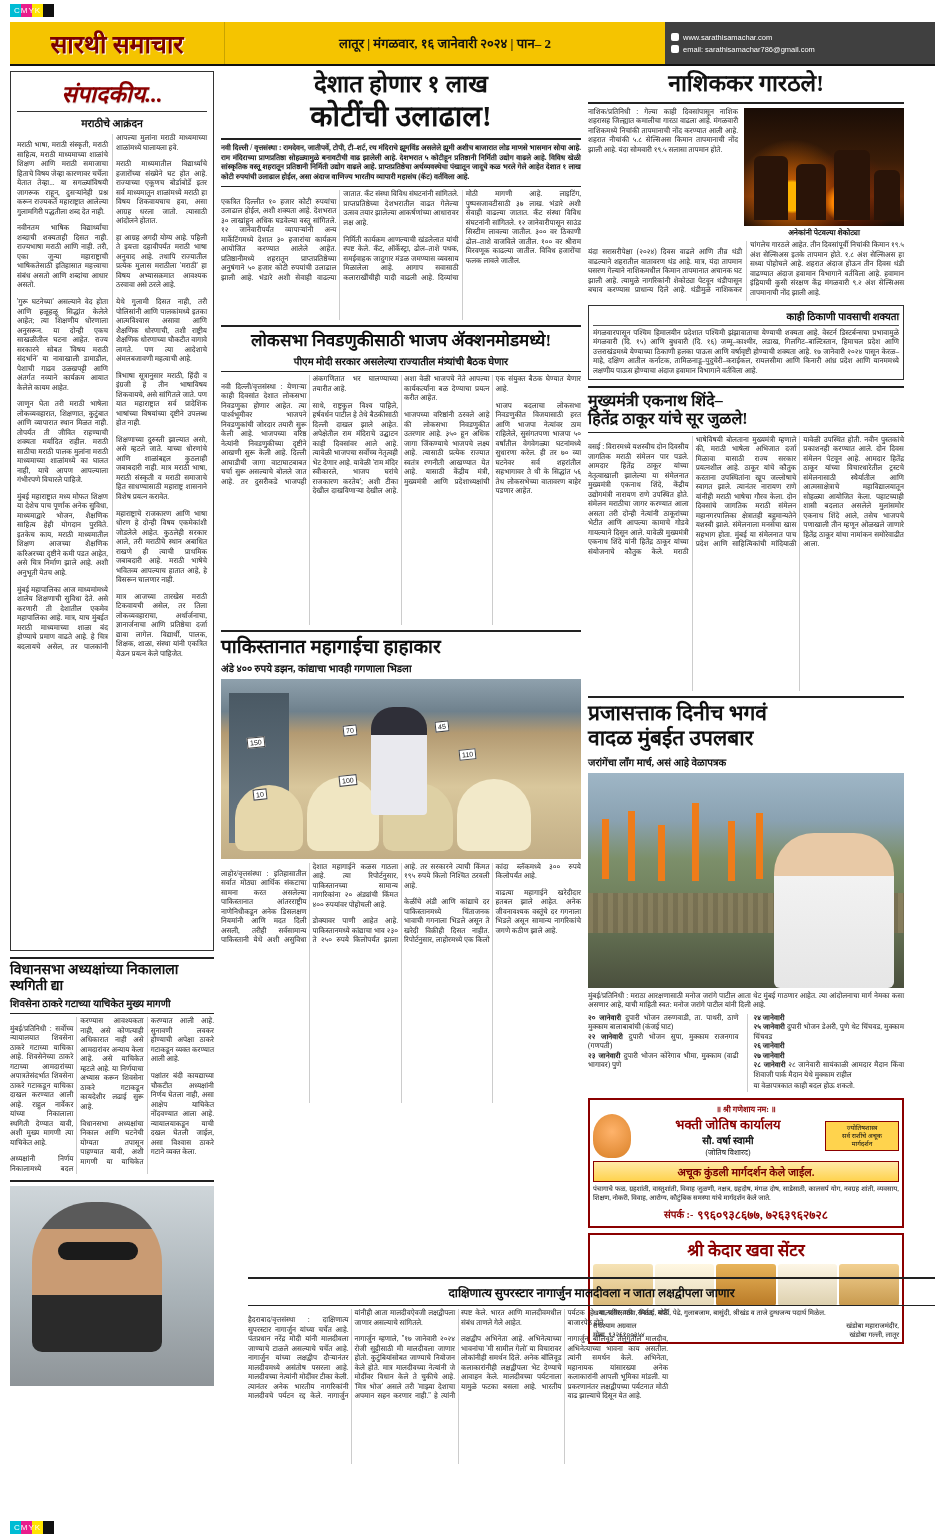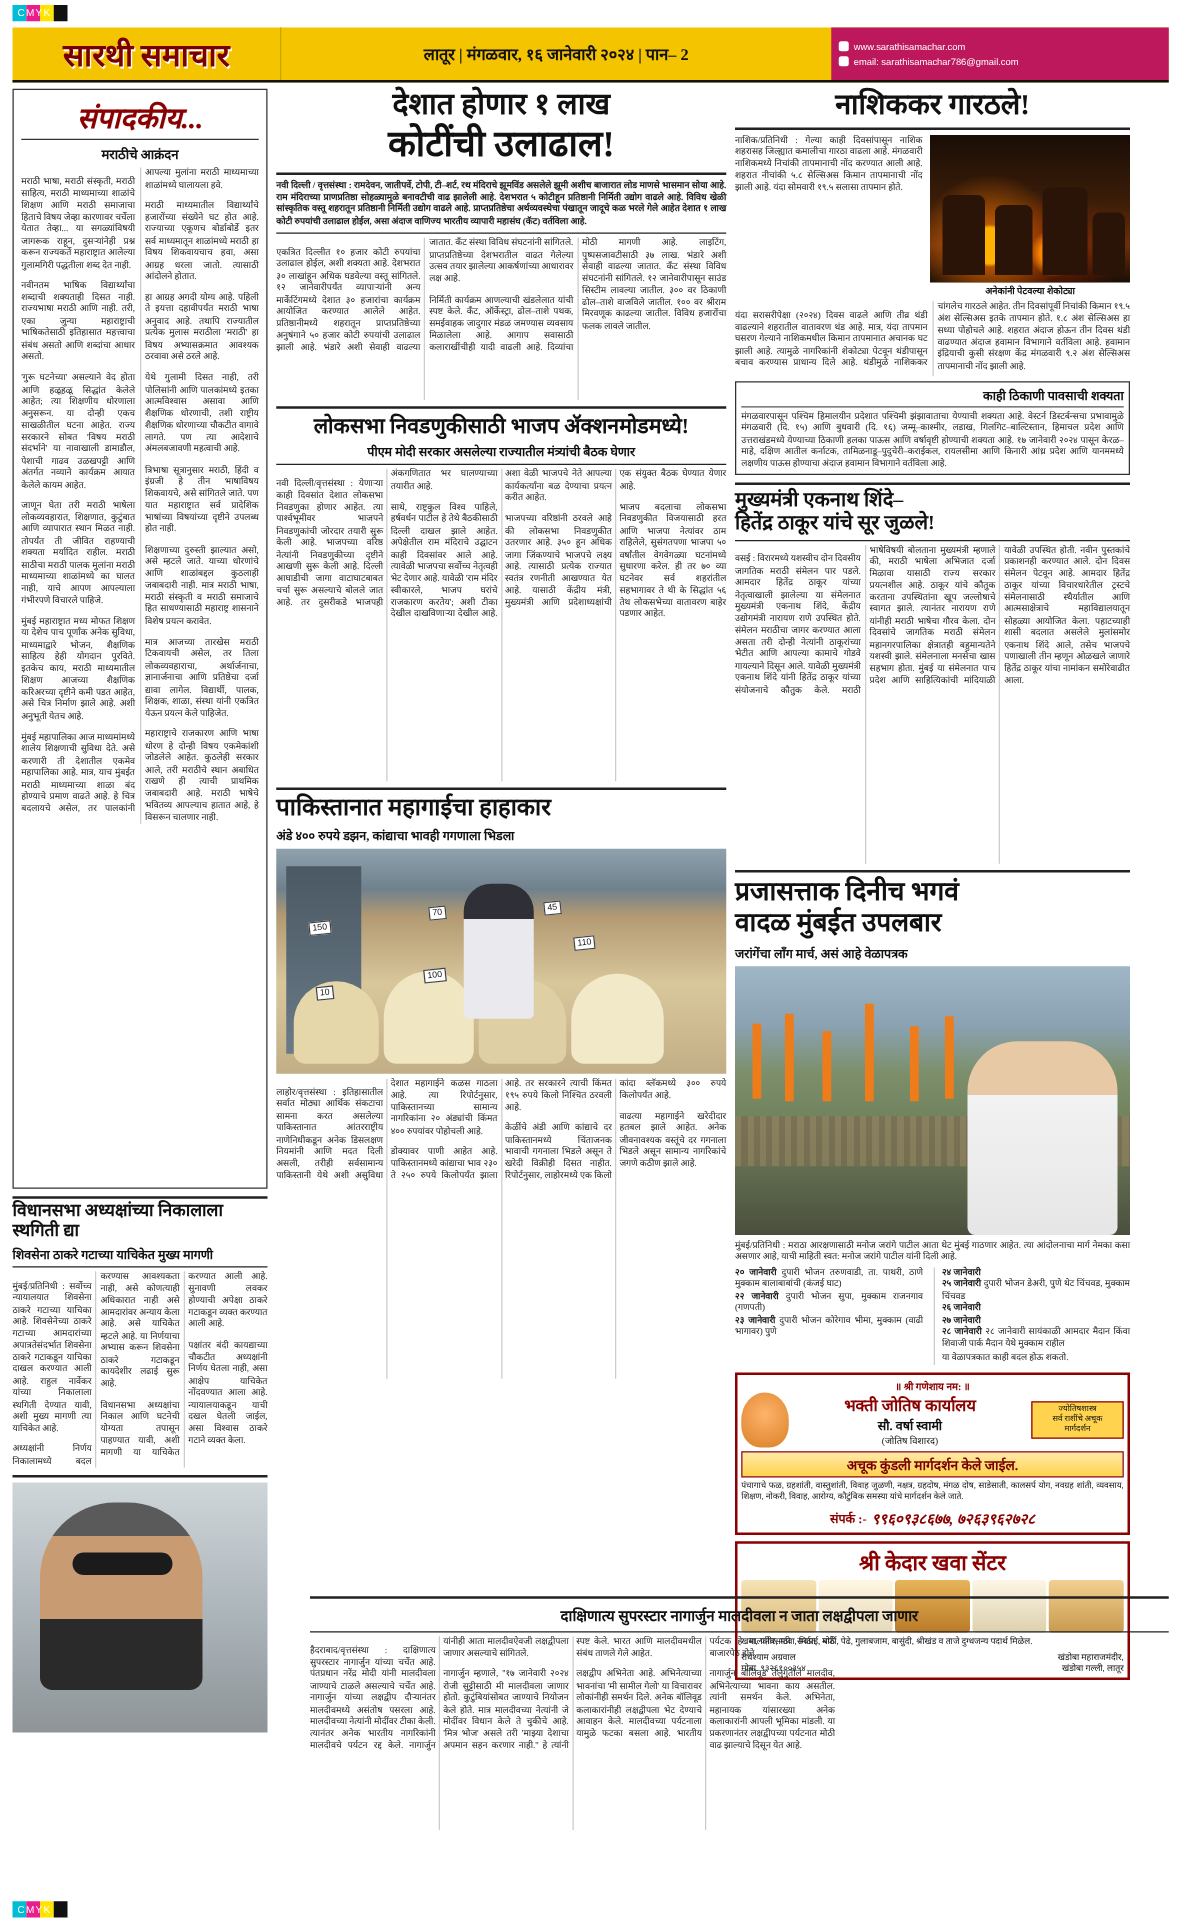--- a/index.html
+++ b/index.html
@@ -46,21 +46,21 @@
     text-shadow: 1px 1px 0 #fff;
     border-right: 1px solid #c9a300;
   }
   .mast-mid {
     flex: 1;
     display: flex; align-items: center; justify-content: center;
     font-size: 13px; font-weight: bold; color: #111;
   }
   .mast-right {
     width: 270px;
-    background: #be185d;
+    background: #404040;
     color: #fff;
     font-family: "Liberation Sans", sans-serif;
     font-size: 7.5px;
     padding: 5px 6px;
     display: flex; flex-direction: column; justify-content: center; gap: 3px;
   }
   .mast-right div { display: flex; align-items: center; gap: 4px; }
   .dot-ico { width: 8px; height: 8px; background: #fff; border-radius: 2px; display:inline-block; }
 
   
@@ -202,22 +202,22 @@
           <p>नवीनतम भाषिक विद्यार्थ्यांचा शब्दाची शक्यताही दिसत नाही. राज्यभाषा मराठी आणि नाही. तरी, एका जुन्या महाराष्ट्राची भाषिकतेसाठी इतिहासात महत्त्वाचा संबंध असतो आणि शब्दांचा आधार असतो.</p>
           <p>'गुरू घटनेच्या' असल्याने वेद होता आणि हळूहळू सिद्धांत केलेले आहेत; त्या शिक्षणीय धोरणाला अनुसरून. या दोन्ही एकच साखळीतील घटना आहेत. राज्य सरकारने सोबत 'विषय मराठी संदर्भाने' या नावाखाली डामाडौल, पेशाची गाढव उळखपट्टी आणि अंतर्गत नव्याने कार्यक्रम आयात केलेले कायम आहेत.</p>
           <p>जाणून घेता तरी मराठी भाषेला लोकव्यवहारात, शिक्षणात, कुटुंबात आणि व्यापारात स्थान मिळत नाही. तोपर्यंत ती जीवित राहण्याची शक्यता मर्यादित राहील. मराठी साठीचा मराठी पालक मुलांना मराठी माध्यमाच्या शाळांमध्ये का घालत नाही, याचे आपण आपल्याला गंभीरपणे विचारले पाहिजे.</p>
           <p>मुंबई महाराष्ट्रात मध्य मोफत शिक्षण या देशेच पाच पूर्णांक अनेक सुविधा, माध्यमाद्वारे भोजन, शैक्षणिक साहित्य हेही योगदान पुरविते. इतकेच काय, मराठी माध्यमातील शिक्षण आजच्या शैक्षणिक करिअरच्या दृष्टीने कमी पडत आहेत, असे चित्र निर्माण झाले आहे. अशी अनुभूती येतच आहे.</p>
           <p>मुंबई महापालिका आज माध्यमांमध्ये शालेय शिक्षणाची सुविधा देते. असे करणारी ती देशातील एकमेव महापालिका आहे. मात्र, याच मुंबईत मराठी माध्यमाच्या शाळा बंद होण्याचे प्रमाण वाढते आहे. हे चित्र बदलायचे असेल, तर पालकांनी आपल्या मुलांना मराठी माध्यमाच्या शाळांमध्ये घालायला हवे.</p>
           <p>मराठी माध्यमातील विद्यार्थ्यांचे हजारोंच्या संख्येने घट होत आहे. राज्याच्या एकूणच बोर्डाबोर्डे इतर सर्व माध्यमातून शाळांमध्ये मराठी हा विषय शिकवायचाच हवा, असा आग्रह धरला जातो. त्यासाठी आंदोलने होतात.</p>
           <p>हा आग्रह अगदी योग्य आहे. पहिली ते इयत्ता दहावीपर्यंत मराठी भाषा अनुवाद आहे. तथापि राज्यातील प्रत्येक मुलास मराठीला 'मराठी' हा विषय अभ्यासक्रमात आवश्यक ठरवावा असे ठरले आहे.</p>
           <p>येथे गुलामी दिसत नाही, तरी पोलिसांनी आणि पालकांमध्ये इतका आत्मविश्वास असावा आणि शैक्षणिक धोरणाची, तशी राष्ट्रीय शैक्षणिक धोरणाच्या चौकटीत वागावे लागते. पण त्या आदेशाचे अंमलबजावणी महत्वाची आहे.</p>
           <p>त्रिभाषा सूत्रानुसार मराठी, हिंदी व इंग्रजी हे तीन भाषाविषय शिकवायचे, असे सांगितले जाते. पण यात महाराष्ट्रात सर्व प्रादेशिक भाषांच्या विषयांच्या दृष्टीने उपलब्ध होत नाही.</p>
           <p>शिक्षणाच्या दुरुस्ती झाल्यात असो, असे म्हटले जाते. याच्या धोरणांचे आणि शाळांबद्दल कुठलाही जबाबदारी नाही. मात्र मराठी भाषा, मराठी संस्कृती व मराठी समाजाचे हित साधण्यासाठी महाराष्ट्र शासनाने विशेष प्रयत्न करावेत.</p>
+          <p>महाराष्ट्राचे राजकारण आणि भाषा धोरण हे दोन्ही विषय एकमेकांशी जोडलेले आहेत. कुठलेही सरकार आले, तरी मराठीचे स्थान अबाधित राखणे ही त्याची प्राथमिक जबाबदारी आहे. मराठी भाषेचे भवितव्य आपल्याच हातात आहे, हे विसरून चालणार नाही.</p>
           <p>मात्र आजच्या तारखेस मराठी टिकवायची असेल, तर तिला लोकव्यवहाराचा, अर्थार्जनाचा, ज्ञानार्जनाचा आणि प्रतिष्ठेचा दर्जा द्यावा लागेल. विद्यार्थी, पालक, शिक्षक, शाळा, संस्था यांनी एकत्रित येऊन प्रयत्न केले पाहिजेत.</p>
-          <p>महाराष्ट्राचे राजकारण आणि भाषा धोरण हे दोन्ही विषय एकमेकांशी जोडलेले आहेत. कुठलेही सरकार आले, तरी मराठीचे स्थान अबाधित राखणे ही त्याची प्राथमिक जबाबदारी आहे. मराठी भाषेचे भवितव्य आपल्याच हातात आहे, हे विसरून चालणार नाही.</p>
         </div>
       </div>
 
       <div style="margin-top:6px;">
         <div class="rule2" style="margin-bottom:3px;"></div>
         <div class="sec-head" style="font-size:14px;">विधानसभा अध्यक्षांच्या निकालाला स्थगिती द्या</div>
         <div class="sub" style="margin:3px 0 3px;">शिवसेना ठाकरे गटाच्या याचिकेत मुख्य मागणी</div>
         <div class="rule" style="margin-bottom:3px;"></div>
         <div class="threecol body-col">
           <p>मुंबई/प्रतिनिधी : सर्वोच्च न्यायालयात शिवसेना ठाकरे गटाच्या याचिका आहे. शिवसेनेच्या ठाकरे गटाच्या आमदारांच्या अपात्रतेसंदर्भात शिवसेना ठाकरे गटाकडून याचिका दाखल करण्यात आली आहे. राहुल नार्वेकर यांच्या निकालाला स्थगिती देण्यात यावी, अशी मुख्य मागणी त्या याचिकेत आहे.</p>
@@ -392,21 +392,21 @@
             <div style="font-size:7.5px;">(जोतिष विशारद)</div>
           </div>
           <div style="width:74px;font-size:6.5px;background:#ffd34d;border:1px solid #8b0000;padding:2px;white-space:pre-line;line-height:1.25;">ज्योतिषशास्त्र
 सर्व राशींचे अचूक
 मार्गदर्शन</div>
         </div>
         <div class="ad-yellow" style="border:1px solid #8b0000;margin-top:3px;font-size:11px;font-weight:bold;color:#7a0000;padding:2px;">अचूक कुंडली मार्गदर्शन केले जाईल.</div>
         <div style="font-size:6.8px;text-align:justify;margin-top:3px;line-height:1.3;">पंचागाचे फळ, ग्रहशांती, वास्तुशांती, विवाह जुळणी, नक्षत्र, ग्रहदोष, मंगळ दोष, साडेसाती, कालसर्प योग, नवग्रह शांती, व्यवसाय, शिक्षण, नोकरी, विवाह, आरोग्य, कौटुंबिक समस्या यांचे मार्गदर्शन केले जाते.</div>
         <div style="display:flex;justify-content:center;gap:4px;align-items:center;margin-top:3px;">
           <span style="font-size:10px;font-weight:bold;color:#8b0000;">संपर्क :-</span>
-          <span style="font-size:12px;font-weight:bold;color:#8b0000;font-style:italic;">९९६०९३८६७७, ७२६३९६२७२८</span>
+          <span style="font-size:12px;font-weight:bold;color:#8b0000;">९९६०९३८६७७, ७२६३९६२७२८</span>
         </div>
       </div>
 
       <div class="ad" style="margin-top:5px;">
         <div class="ad-title" style="font-size:17px;">श्री केदार खवा सेंटर</div>
         <div class="sweets">
           <div class="sweet" style="background:linear-gradient(180deg,#f6e3b6,#d9b97a);"></div>
           <div class="sweet" style="background:linear-gradient(180deg,#fff7e2,#e6d9b8);"></div>
           <div class="sweet" style="background:linear-gradient(180deg,#e8b45a,#b97a27);"></div>
           <div class="sweet" style="background:linear-gradient(180deg,#fdf6e6,#ddd0ae);"></div>

